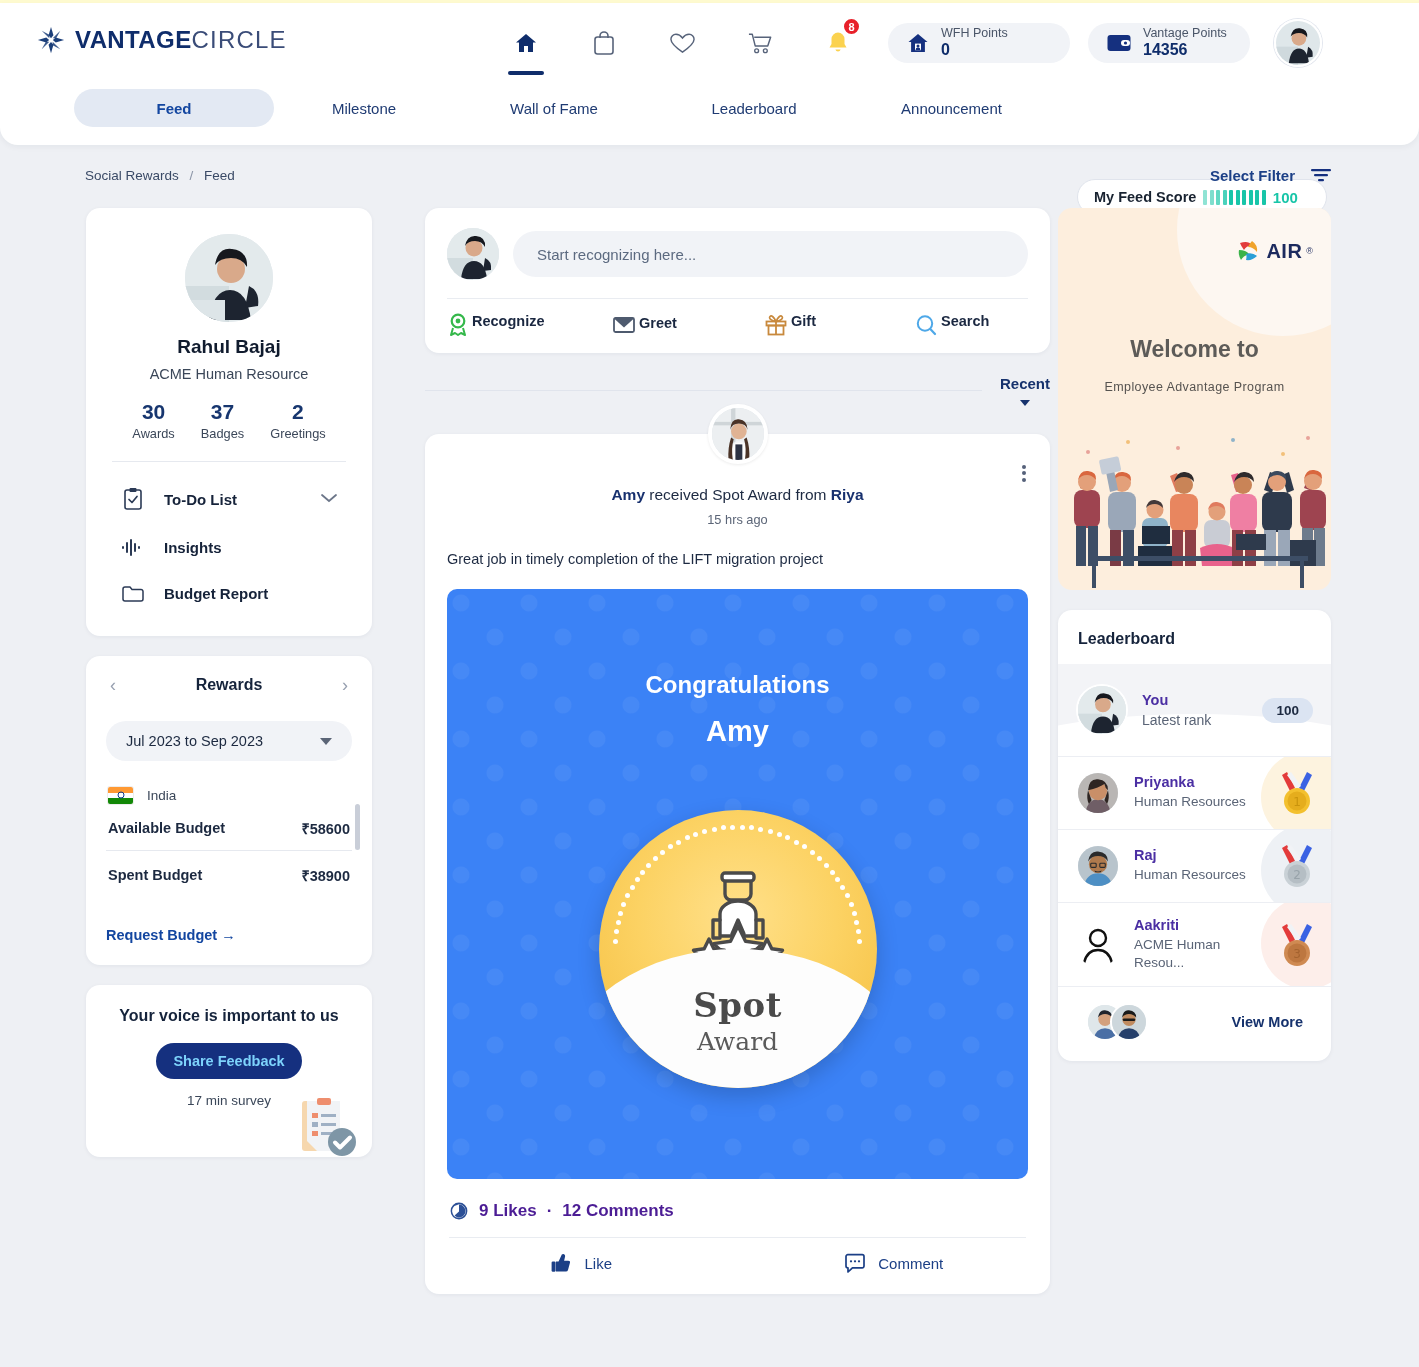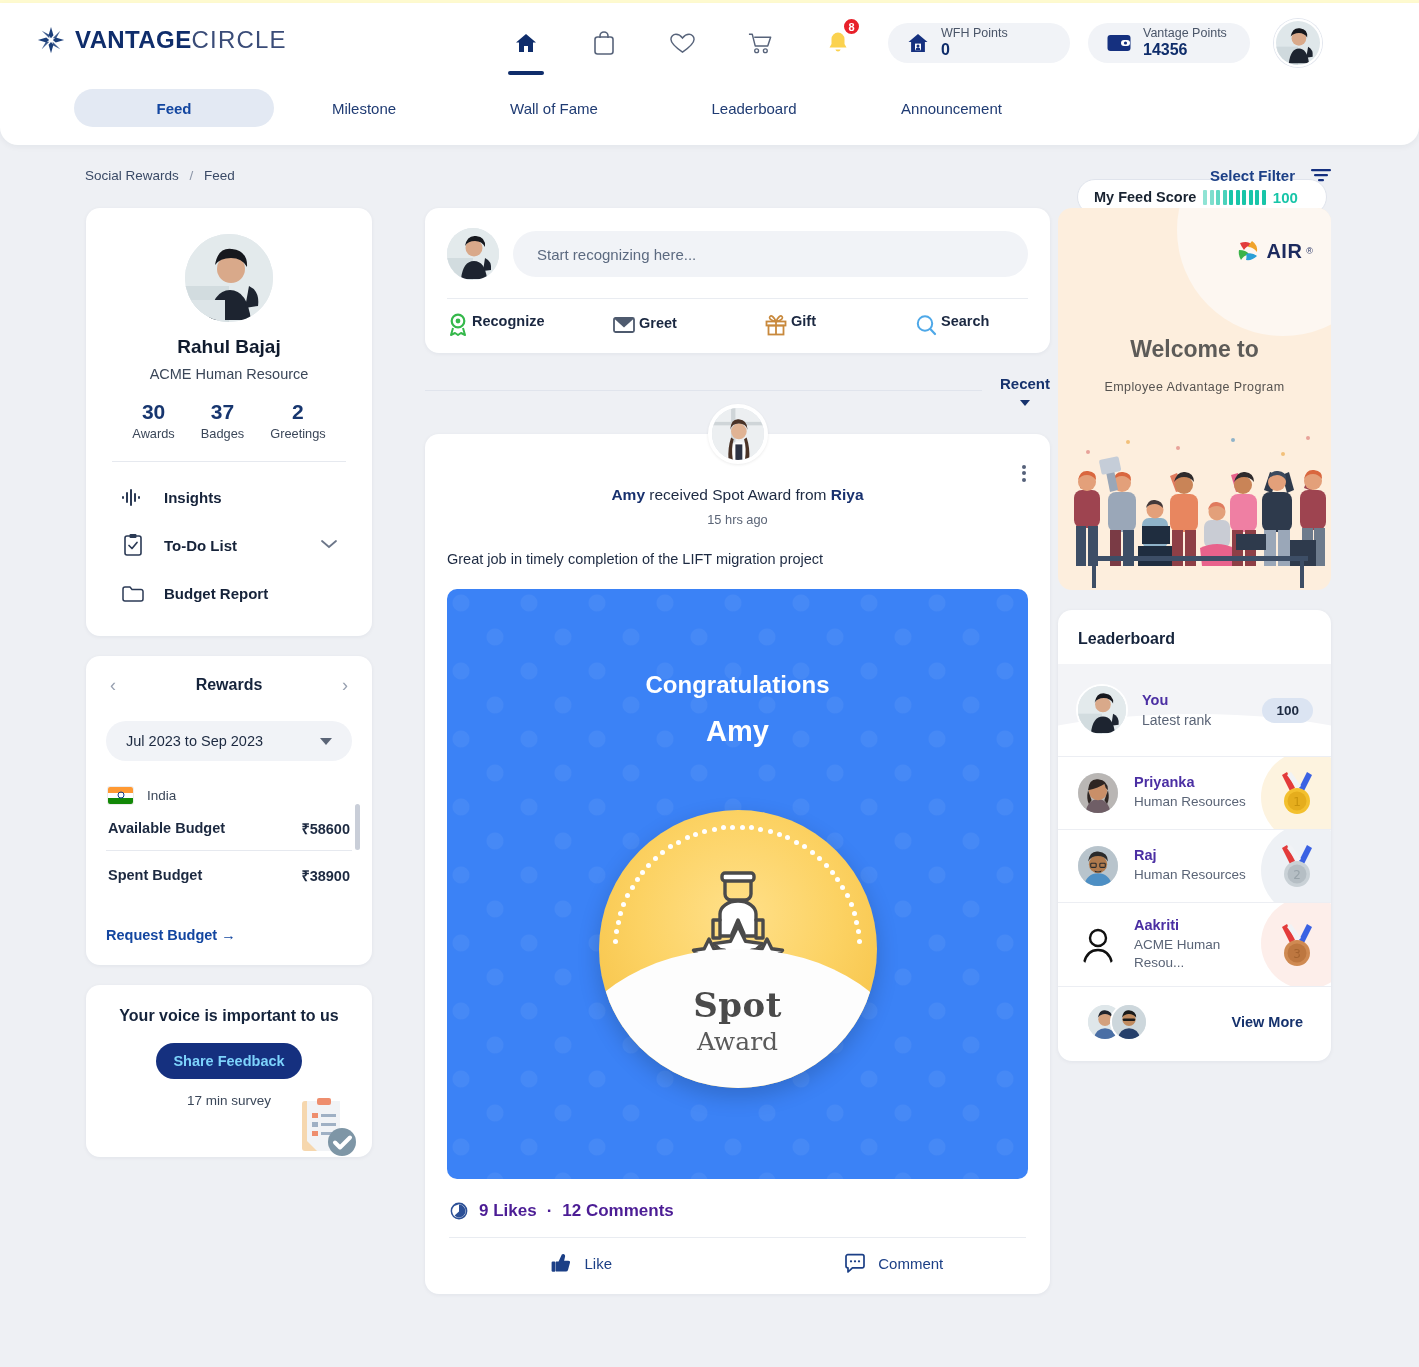--- a/index.html
+++ b/index.html
@@ -419,45 +419,45 @@
         <div class="pstat">
           <div class="n">2</div>
           <div class="l">Greetings</div>
         </div>
       </div>
       <div class="pdiv"></div>
       <div class="plinks">
 
         <div class="plink">
           <span class="pl-ic">
-            <svg width="24" height="20" viewBox="0 0 24 20">
-              <rect x="1" y="9" width="2" height="3" rx="1" fill="#2b3a55"></rect>
-              <rect x="5" y="5" width="2" height="11" rx="1" fill="#2b3a55"></rect>
-              <rect x="9" y="2" width="2" height="17" rx="1" fill="#2b3a55"></rect>
-              <rect x="13" y="6" width="2" height="9" rx="1" fill="#2b3a55"></rect>
-              <rect x="17" y="9" width="2" height="3" rx="1" fill="#2b3a55"></rect>
-            </svg>
-          </span>
-          <span class="pl-tx">Insights</span>
-        </div>
-
-        <div class="plink">
-          <span class="pl-ic">
             <svg width="22" height="24" viewBox="0 0 22 24">
               <rect x="3" y="3" width="16" height="19" rx="2" fill="none" stroke="#2b3a55" stroke-width="1.6"></rect>
               <rect x="7.5" y="1" width="7" height="4" rx="1" fill="#2b3a55"></rect>
               <path d="M7 12.5 l3 3 l5-6" fill="none" stroke="#2b3a55" stroke-width="1.7" stroke-linecap="round" stroke-linejoin="round"></path>
             </svg>
           </span>
           <span class="pl-tx">To-Do List</span>
           <span class="pl-ch">
             <svg width="18" height="12" viewBox="0 0 18 12">
                 <path d="M2 3 L9 9 L16 3" fill="none" stroke="#6c7689" stroke-width="1.8" stroke-linecap="round"></path>
               </svg>
           </span>
+        </div>
+
+        <div class="plink">
+          <span class="pl-ic">
+            <svg width="24" height="20" viewBox="0 0 24 20">
+              <rect x="1" y="9" width="2" height="3" rx="1" fill="#2b3a55"></rect>
+              <rect x="5" y="5" width="2" height="11" rx="1" fill="#2b3a55"></rect>
+              <rect x="9" y="2" width="2" height="17" rx="1" fill="#2b3a55"></rect>
+              <rect x="13" y="6" width="2" height="9" rx="1" fill="#2b3a55"></rect>
+              <rect x="17" y="9" width="2" height="3" rx="1" fill="#2b3a55"></rect>
+            </svg>
+          </span>
+          <span class="pl-tx">Insights</span>
         </div>
 
         <div class="plink">
           <span class="pl-ic">
             <svg width="24" height="20" viewBox="0 0 24 20">
               <path d="M2 6 a2 2 0 0 1 2-2 h5 l2 2.4 h9 a2 2 0 0 1 2 2 V16 a2 2 0 0 1-2 2 H4 a2 2 0 0 1-2-2 Z" fill="none" stroke="#2b3a55" stroke-width="1.5" stroke-linejoin="round"></path>
             </svg>
           </span>
           <span class="pl-tx">Budget Report</span>
         </div>

